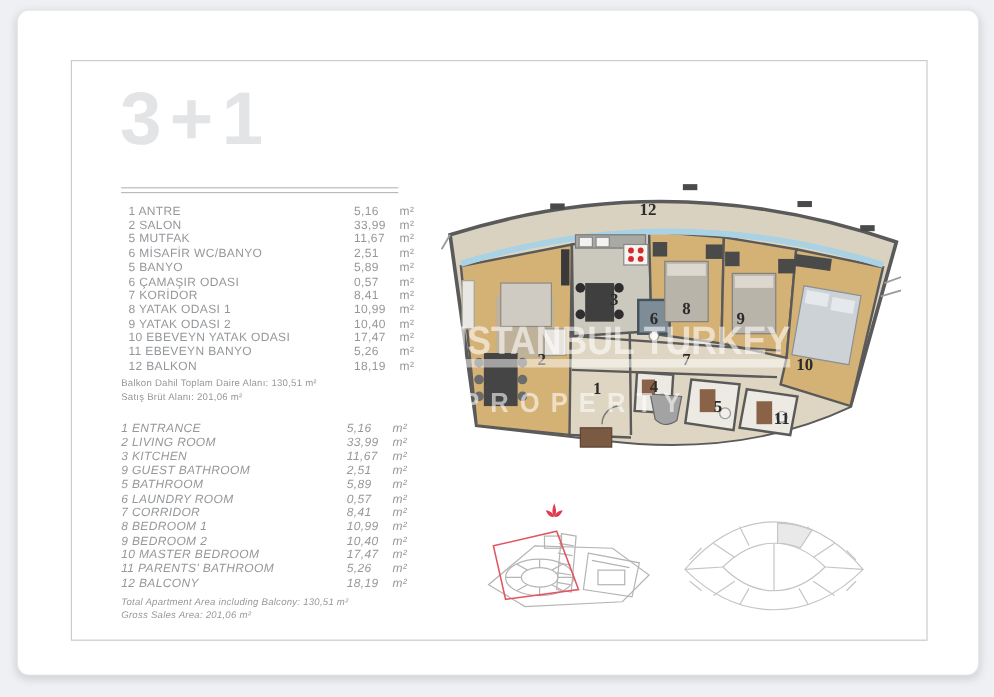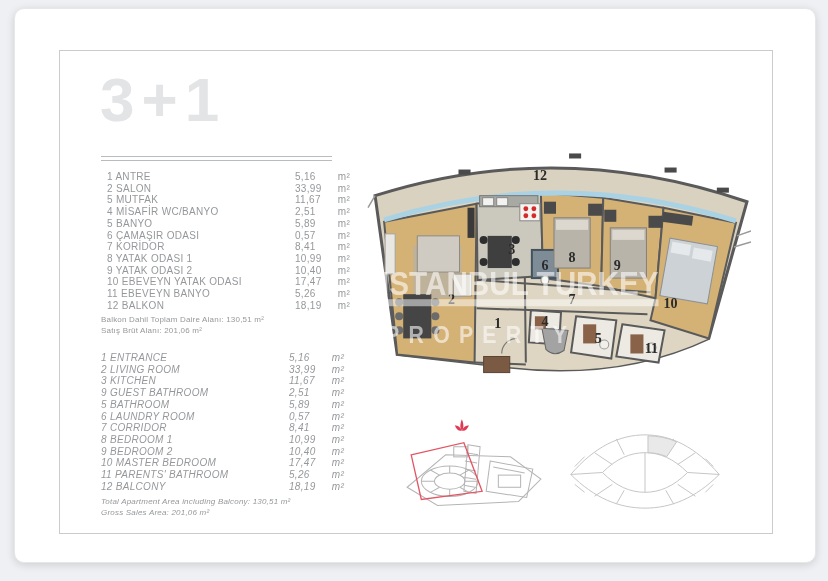--- a/index.html
+++ b/index.html
@@ -10,21 +10,21 @@
   .title{position:absolute;left:85px;top:60px;font-size:62px;font-weight:700;letter-spacing:7px;
          color:#e3e4e6;line-height:1;}
   .rule{position:absolute;left:86px;top:147px;width:231px;height:3px;
         border-top:1px solid #b9bcbe;border-bottom:1px solid #b9bcbe;}
   .roomlist{position:absolute;width:248px;color:#95989b;font-size:10px;line-height:11.7px;letter-spacing:.3px;}
   .list-tr{left:92px;top:162px;}
   .list-en{left:86px;top:343px;font-style:italic;}
   .row{display:flex;}
   .rl{flex:1;white-space:nowrap;}
   .rv{width:38px;text-align:left;}
-  .ru{width:22px;text-align:center;}
+  .ru{width:22px;text-align:left;}
   .totals{position:absolute;left:86px;width:300px;color:#95989b;font-size:8px;line-height:11px;letter-spacing:.2px;}
   .totals-tr{top:305px;}
   .totals-en{top:487px;font-style:italic;}
   .plan{position:absolute;left:348px;top:136px;width:388px;height:230px;}
   .diag1{position:absolute;left:382px;top:406px;width:152px;height:104px;}
   .diag2{position:absolute;left:548px;top:414px;width:164px;height:97px;}
   svg{display:block;}
   .roomnum{font-family:"Liberation Serif",serif;font-size:14px;font-weight:600;fill:#2b2b2b;}
   .wm1{font-size:33px;font-weight:700;fill:#ffffff;opacity:.58;}
   .wm2{font-size:23px;font-weight:700;fill:#ffffff;opacity:.58;letter-spacing:10px;}
@@ -49,21 +49,21 @@
           <span class="rl">2 SALON</span>
           <span class="rv">33,99</span>
           <span class="ru">m²</span>
         </div>
         <div class="row">
           <span class="rl">5 MUTFAK</span>
           <span class="rv">11,67</span>
           <span class="ru">m²</span>
         </div>
         <div class="row">
-          <span class="rl">4 MİSAFİR WC/BANYO</span>
+          <span class="rl">6 MİSAFİR WC/BANYO</span>
           <span class="rv">2,51</span>
           <span class="ru">m²</span>
         </div>
         <div class="row">
           <span class="rl">5 BANYO</span>
           <span class="rv">5,89</span>
           <span class="ru">m²</span>
         </div>
         <div class="row">
           <span class="rl">6 ÇAMAŞIR ODASI</span>

